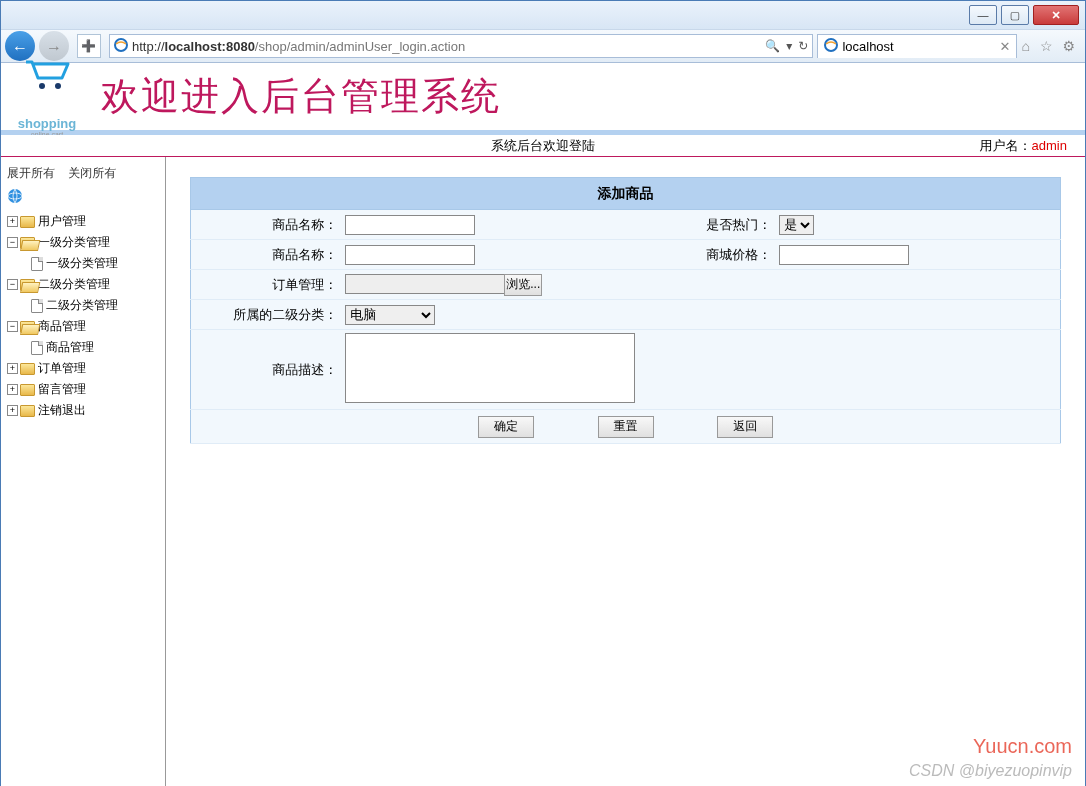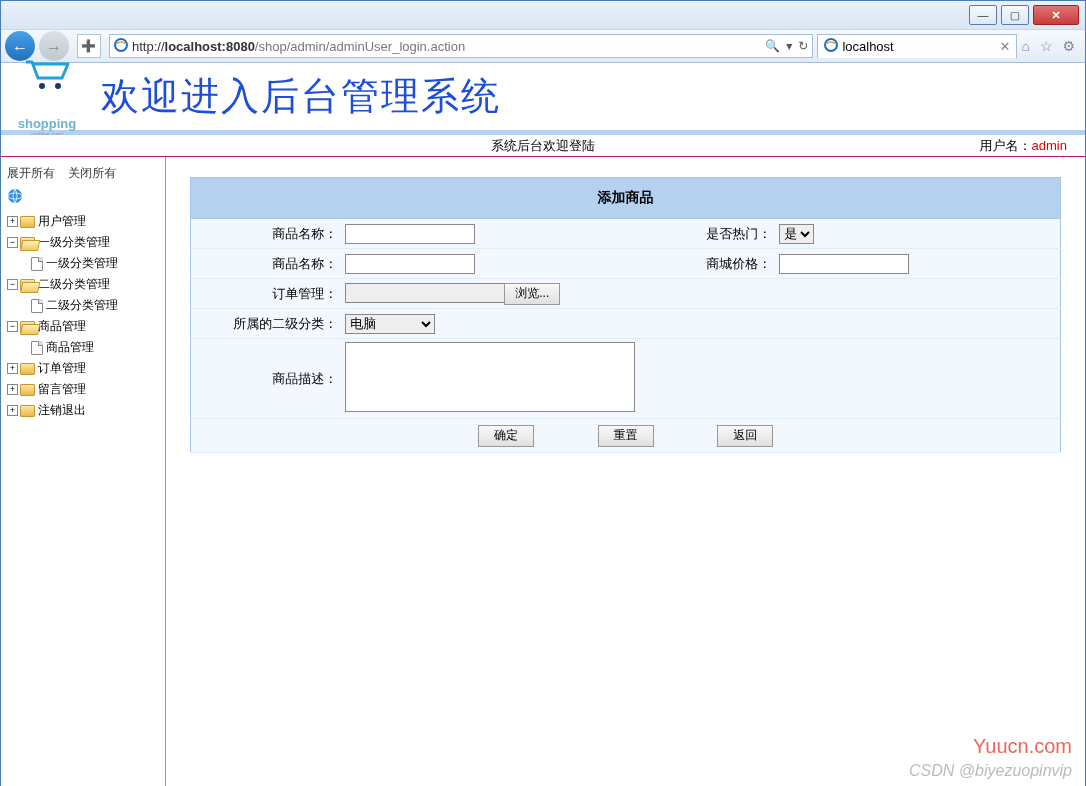--- a/index.html
+++ b/index.html
@@ -26,21 +26,21 @@
 .tab .close { margin-left: auto; color: #888; cursor: pointer; }
 .tool-icons { margin-left: auto; display: flex; gap: 10px; color: #888; font-size: 14px; padding-right: 6px; }
 
 
 .page { display: flex; flex-direction: column; height: 724px; }
 .header { height: 72px; display: flex; align-items: center; padding-left: 12px; gap: 20px; border-bottom: 5px solid #b4d1f0; }
 .logo { width: 68px; display: flex; flex-direction: column; align-items: center; }
 .cart-svg { width: 50px; height: 36px; }
 .logo-text { font-size: 13px; color: #6bb5d6; font-weight: bold; margin-top: 24px; }
 .logo-sub { font-size: 7px; color: #999; }
-.title { font-size: 38px; color: #1d4ed8; font-weight: 500; letter-spacing: 2px; }
+.title { font-size: 38px; color: #be185d; font-weight: 500; letter-spacing: 2px; }
 
 .subheader { height: 22px; background: #fff; display: flex; align-items: center; border-bottom: 1px solid #be185d; font-size: 13px; }
 .sub-center { position: absolute; left: 50%; transform: translateX(-50%); }
 .sub-right { margin-left: auto; padding-right: 18px; }
 .username { color: #d00; }
 
 .body { flex: 1; display: flex; position: relative; }
 .sidebar { width: 165px; border-right: 1px solid #999; padding: 4px 6px; background: #fff; }
 .side-actions { font-size: 12px; color: #333; padding: 4px 0; }
 .side-actions span { cursor: pointer; }
@@ -51,27 +51,27 @@
 .tree .lvl2 { padding-left: 24px; }
 .toggle { display: inline-block; width: 11px; height: 11px; border: 1px solid #888; font-size: 9px; line-height: 9px; text-align: center; margin-right: 2px; cursor: pointer; vertical-align: middle; background: #fff; }
 .folder { display: inline-block; width: 15px; height: 12px; background: linear-gradient(#fce79a, #e8b84a); border: 1px solid #c89830; border-radius: 1px; margin-right: 3px; vertical-align: middle; position: relative; }
 .folder.open::before { content:""; position:absolute; left:-1px; top:2px; width:16px; height:9px; background: linear-gradient(#fff2c0, #f0c860); border:1px solid #c89830; transform: skewX(-12deg); transform-origin: bottom; }
 .page-icon { display: inline-block; width: 12px; height: 14px; background: #fff; border: 1px solid #888; border-radius: 1px; margin-right: 3px; vertical-align: middle; position: relative; }
 .page-icon::after { content:""; position:absolute; right:-1px; top:-1px; width:4px; height:4px; background:#ddd; border-left:1px solid #888; border-bottom:1px solid #888; }
 .tree a { color: #000; text-decoration: none; vertical-align: middle; }
 
 .main { flex: 1; padding: 20px 24px; position: relative; }
 .form-table { width: 100%; border: 1px solid #a8c8e8; border-collapse: collapse; }
-.form-table th { background: #b4d1f0; font-size: 14px; font-weight: bold; text-align: center; height: 41px; border-bottom: 1px solid #a8c8e8; }
+.form-table th { background: #b4d1f0; font-size: 14px; font-weight: bold; text-align: center; height: 32px; border-bottom: 1px solid #a8c8e8; }
 .form-table td { height: 30px; padding: 3px 4px; font-size: 13px; background: #f2f8fd; border-bottom: 1px solid #e0ecf7; }
 .form-table td.label { width: 160px; text-align: right; }
 .form-table td.field { width: 300px; }
 .form-table input[type=text] { width: 130px; height: 20px; border: 1px solid #888; padding: 0 2px; }
 .wide-input { width: 160px !important; background:#eee; border:1px solid #aaa; }
-.browse-btn { height: 22px; border: 1px solid #999; background: linear-gradient(#f8f8f8,#e0e0e0); padding: 0 10px; font-size: 12px; cursor: pointer; margin-left: -1px; }
+.browse-btn { height: 22px; border: 1px solid #999; background: linear-gradient(#f8f8f8,#e0e0e0); padding: 0 1px; font-size: 12px; cursor: pointer; margin-left: -1px; }
 .form-table select { border: 1px solid #888; font-size: 13px; height: 20px; }
 .form-table textarea { width: 290px; height: 70px; border: 1px solid #888; resize: none; }
 .btn-row td { text-align: center; height: 34px; }
 .action-btn { width: 56px; height: 22px; border: 1px solid #999; background: linear-gradient(#f8f8f8,#e0e0e0); font-size: 12px; cursor: pointer; margin: 0 30px; }
 
 .watermark1 { position: absolute; right: 14px; bottom: 28px; color: #e74c3c; font-size: 20px; font-family: Arial; opacity: 0.85; pointer-events: none; }
 .watermark2 { position: absolute; right: 14px; bottom: 6px; color: #bbb; font-size: 16px; font-style: italic; pointer-events: none; }
 </style>
 </head>
 <body>

